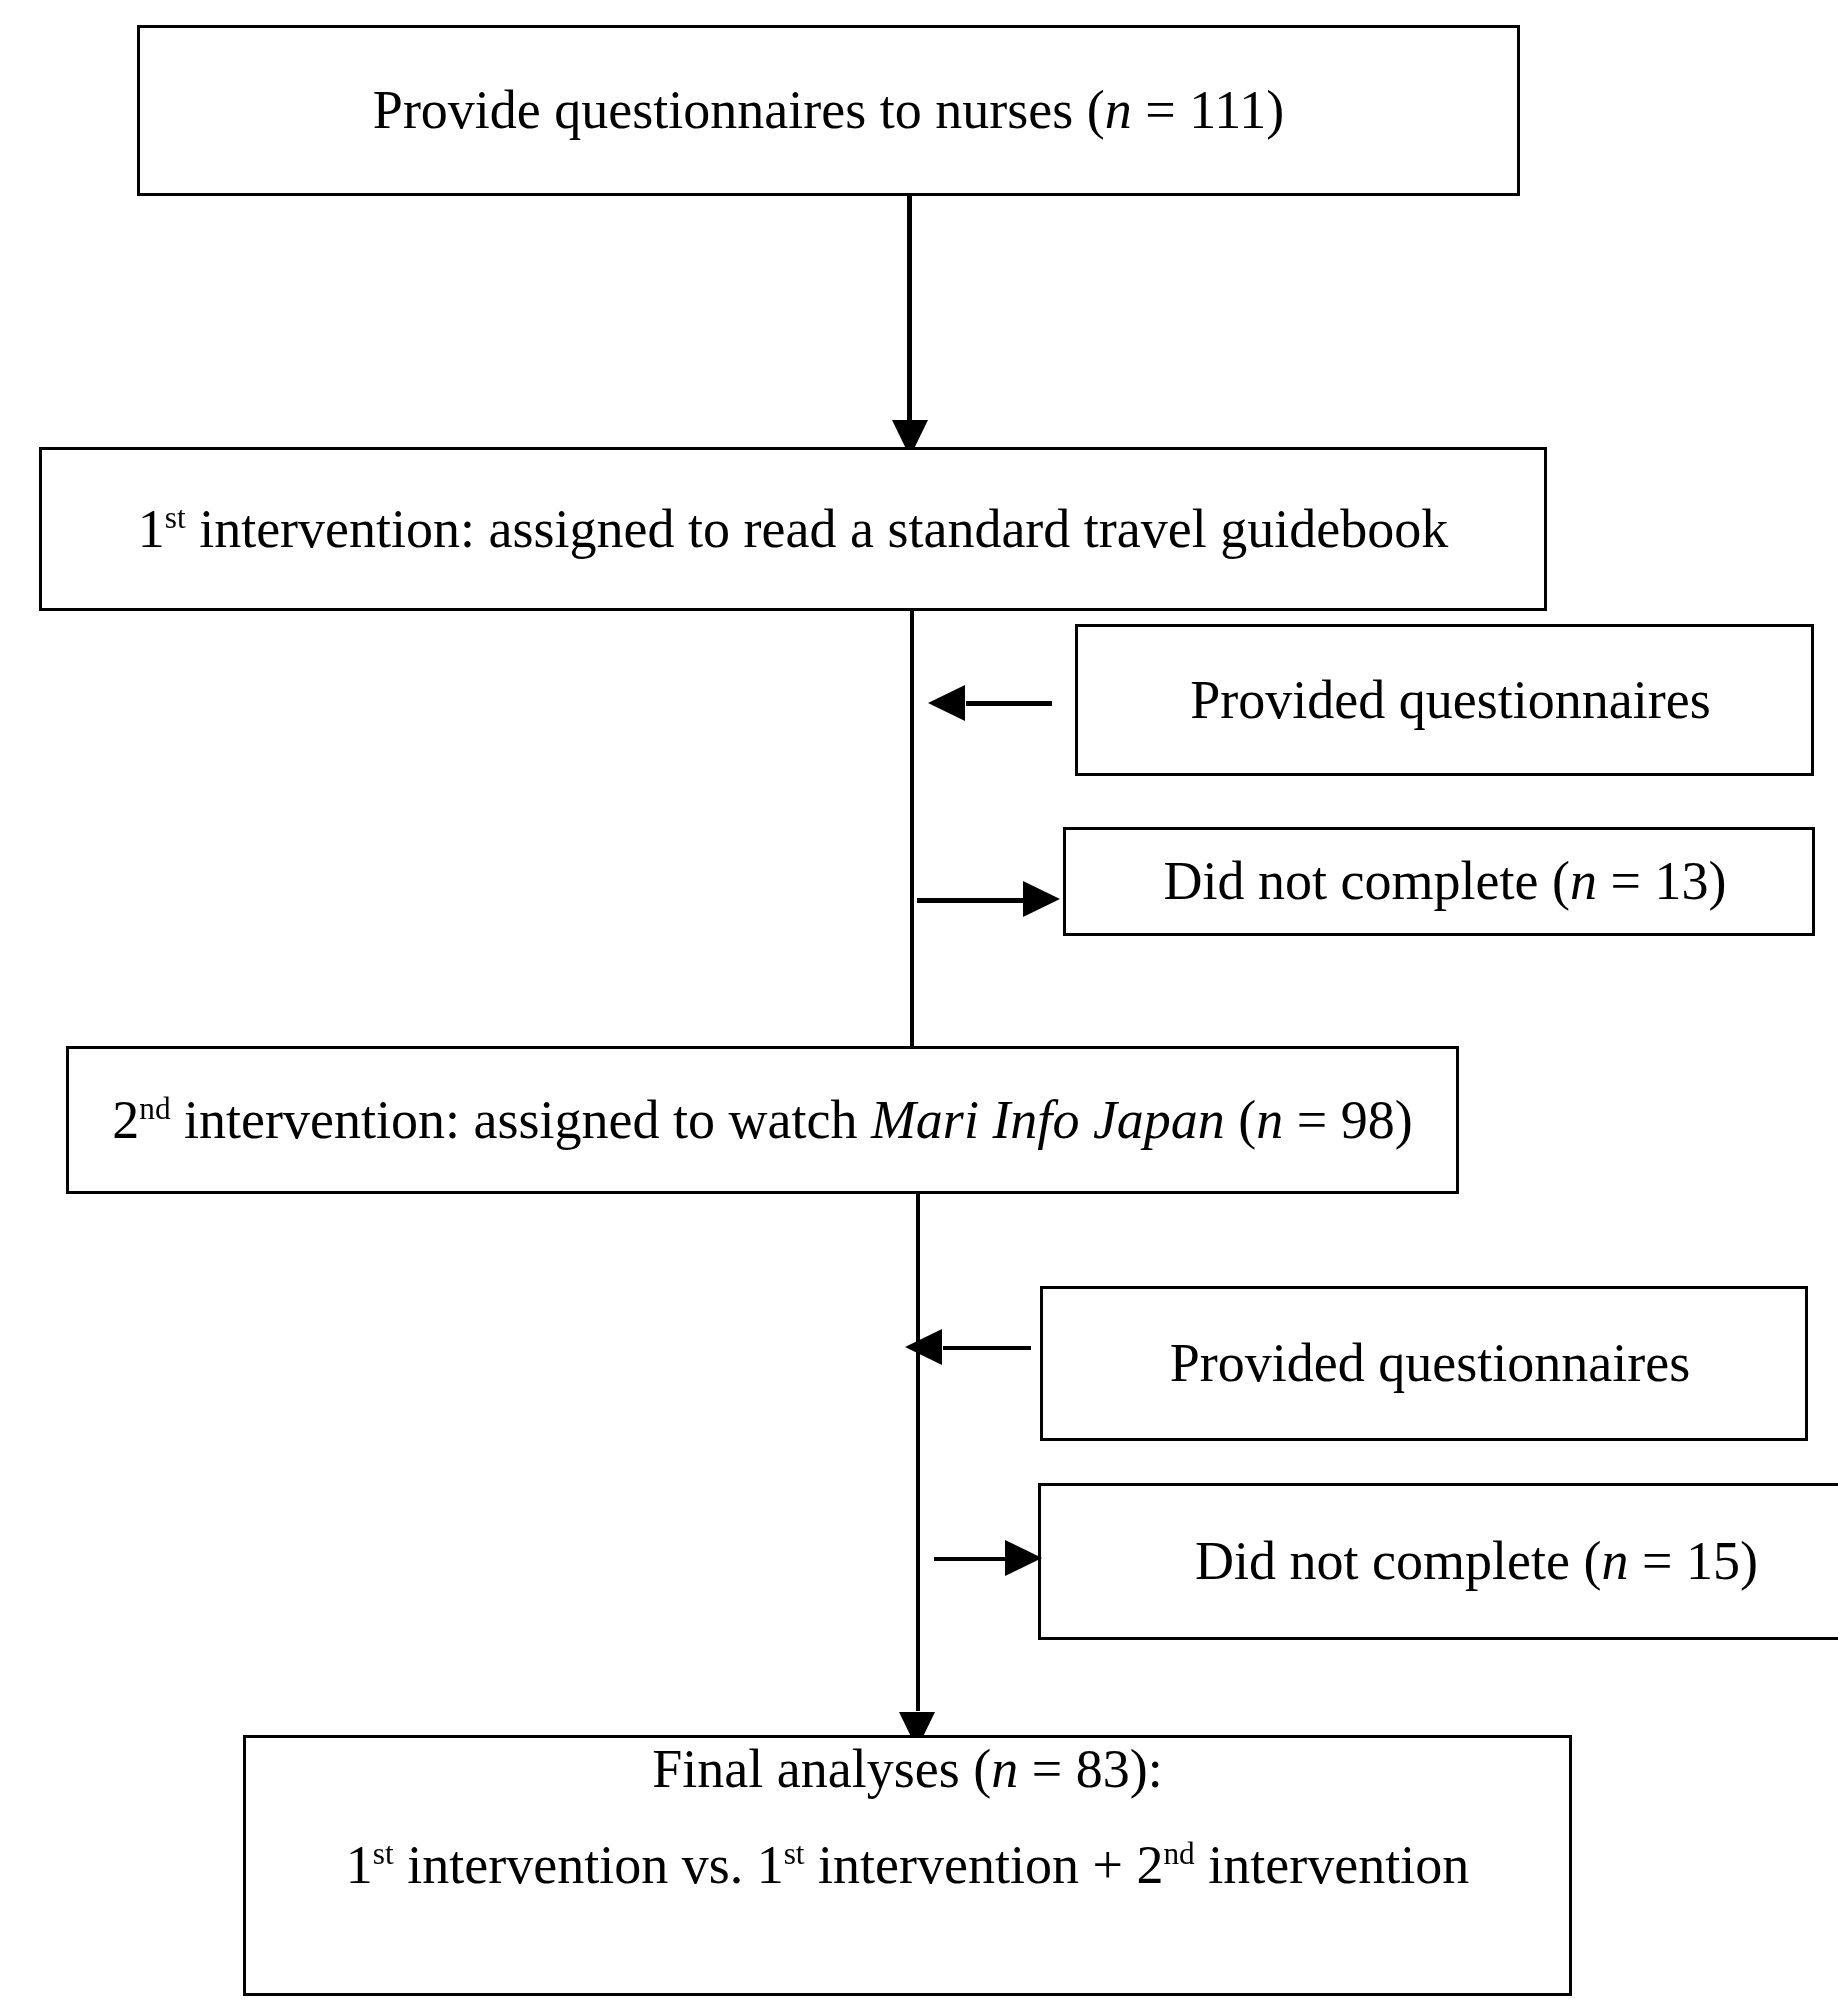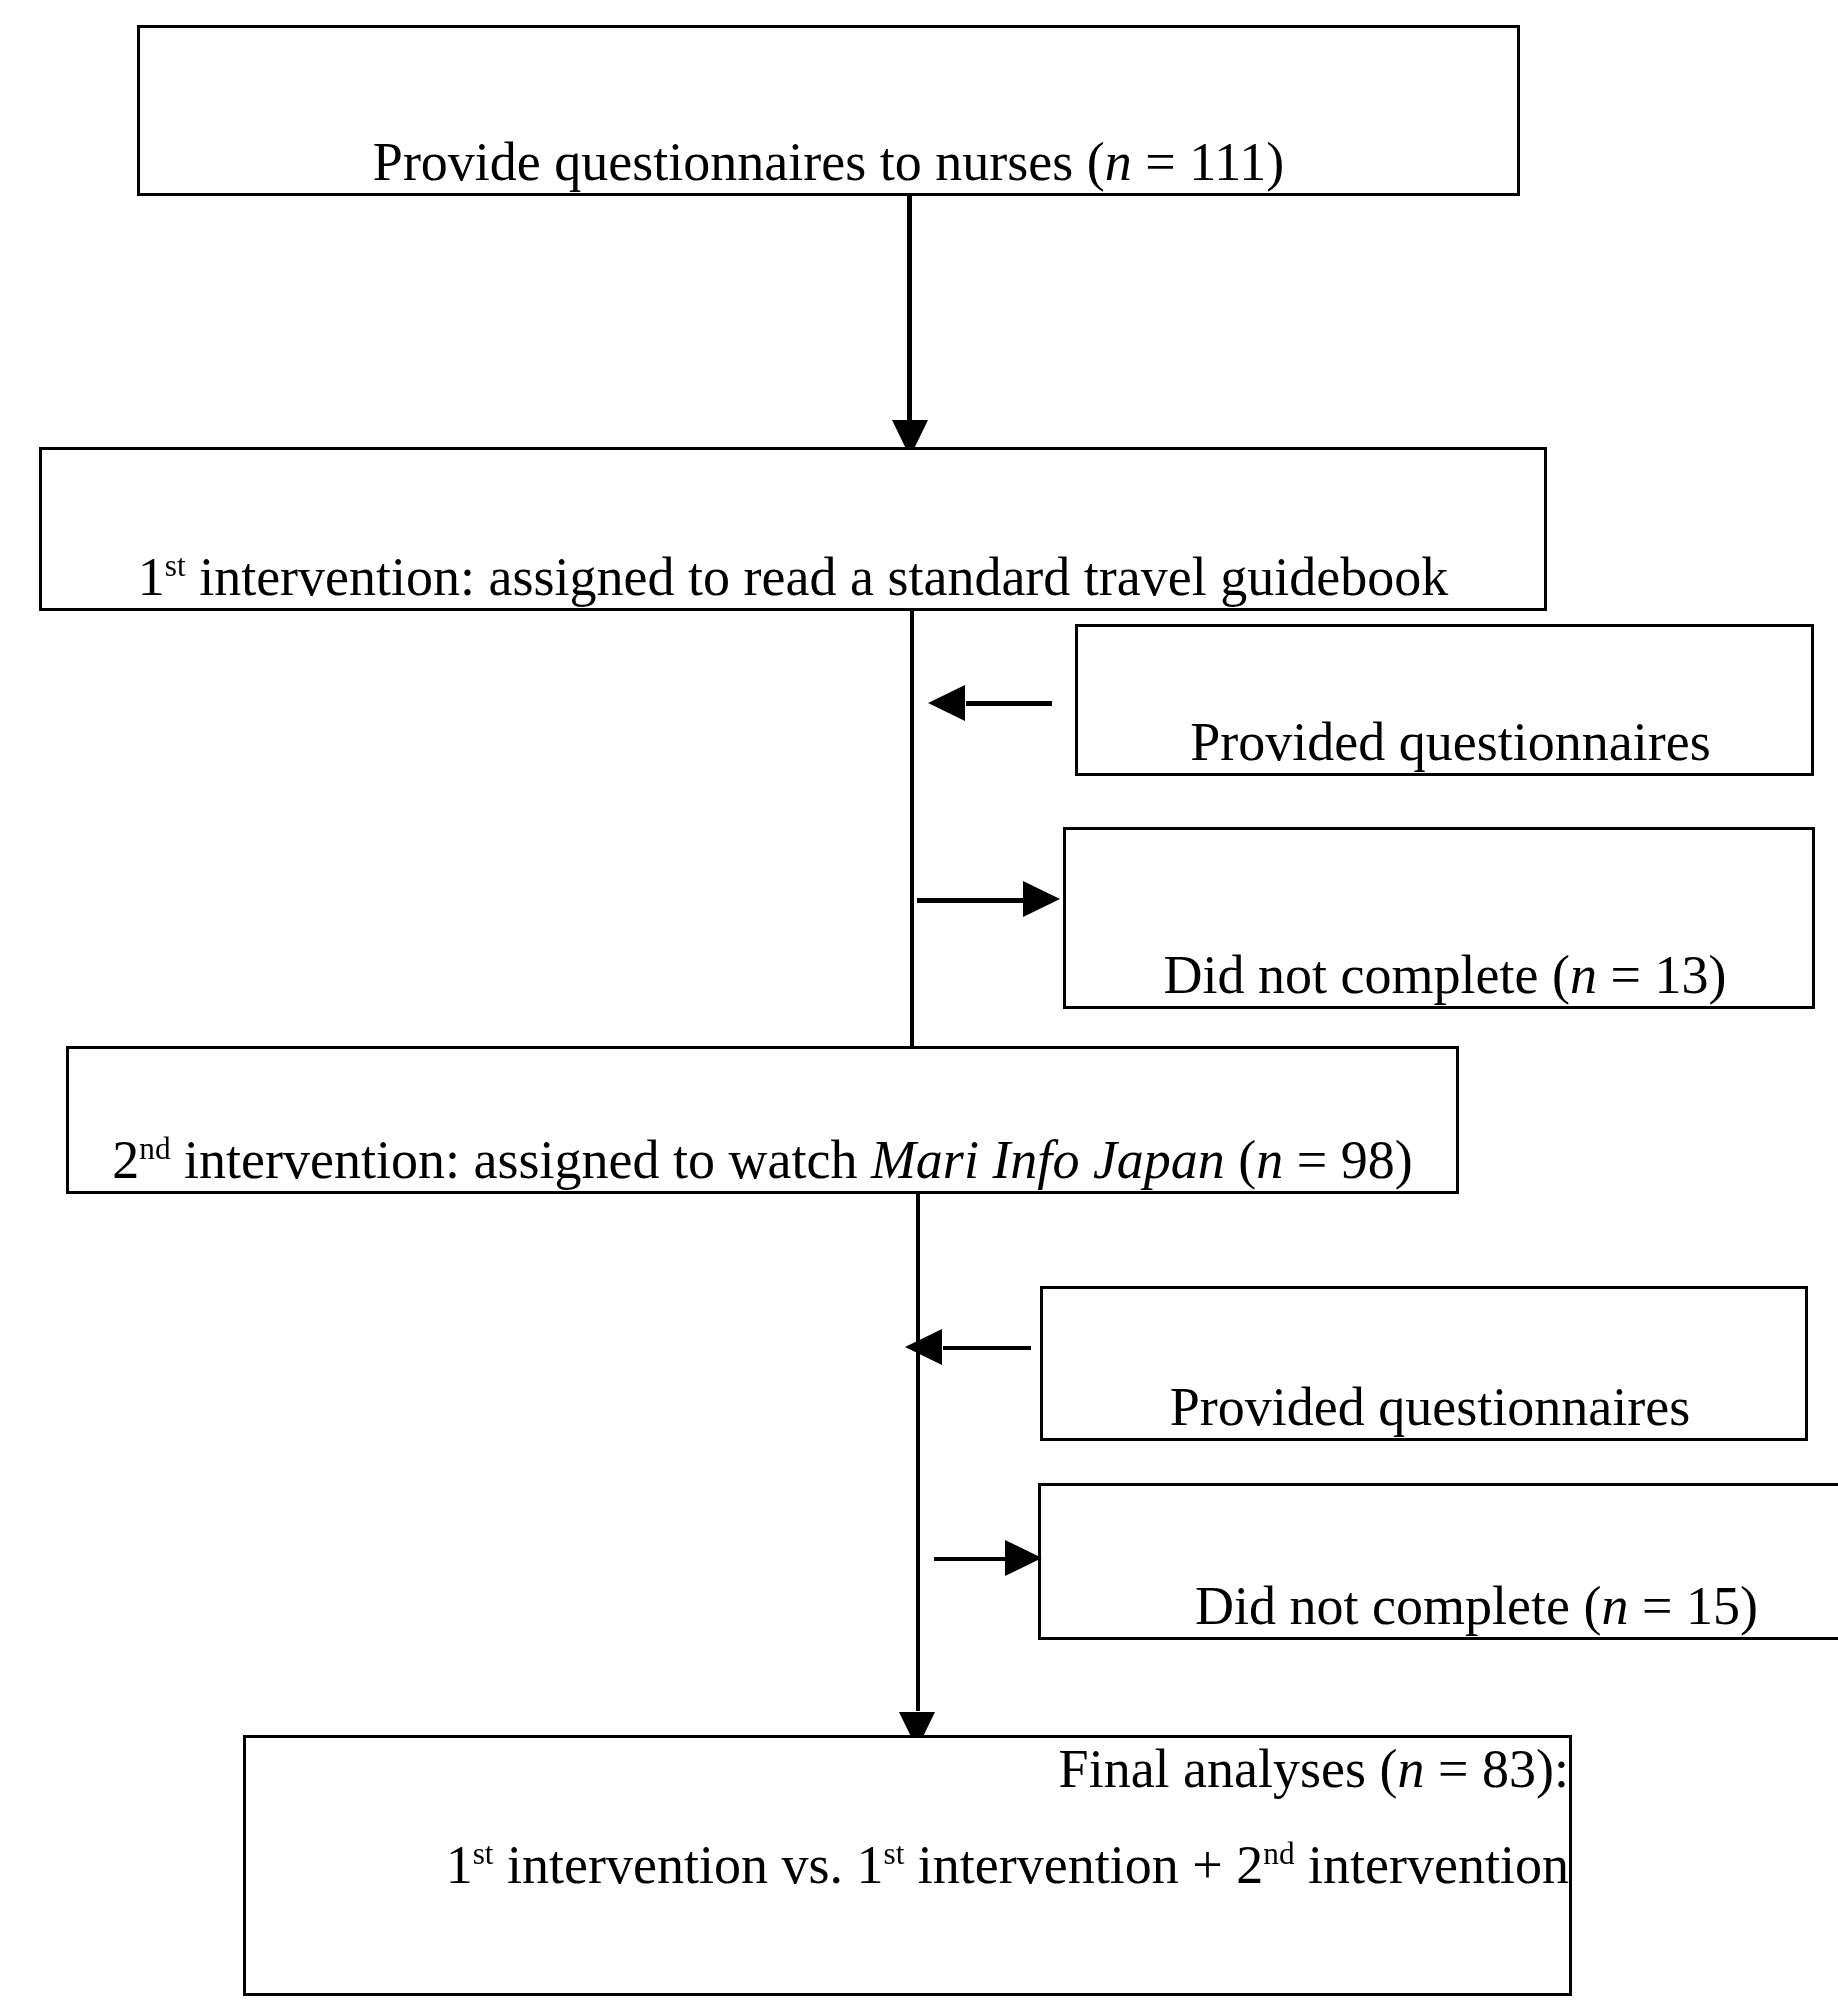--- a/index.html
+++ b/index.html
@@ -14,21 +14,21 @@
     background: #ffffff;
     font-family: "Liberation Serif", "DejaVu Serif", serif;
     color: #000000;
   }
   .box {
     position: absolute;
     background: #ffffff;
     border: 3.7px solid #000000;
     box-sizing: border-box;
     display: flex;
-    align-items: flex-end;
+    align-items: center;
     justify-content: center;
     text-align: center;
     font-size: 54px;
     line-height: 1.15;
     white-space: nowrap;
   }
   .box.side {
     border-width: 3px;
     padding-left: 12px;
   }
@@ -66,21 +66,21 @@
   .head.right {
     border-top: 18.7px solid transparent;
     border-bottom: 18.7px solid transparent;
     border-left: 37px solid #000000;
   }
 
   
   #box-provide        { left: 137px;  top: 25px;   width: 1383px; height: 171px; }
   #box-first          { left: 39px;   top: 447px;  width: 1508px; height: 164px; }
   #box-provided-1     { left: 1075px; top: 624px;  width: 739px;  height: 152px; }
-  #box-notcomplete-1  { left: 1063px; top: 827px; width: 752px; height: 182px; }
+  #box-notcomplete-1  { left: 1063px; top: 827px; width: 752px; height: 109px; }
   #box-second         { left: 66px;   top: 1046px; width: 1393px; height: 148px; }
   #box-provided-2     { left: 1040px; top: 1286px; width: 768px; height: 155px; }
   #box-notcomplete-2  { left: 1038px; top: 1483px; width: 865px; height: 157px; }
   #box-final          { left: 243px;  top: 1735px; width: 1329px; height: 261px; }
 
   #v1       { left: 907px; top: 196px;  width: 4.5px; height: 224px; }
   #v1-head  { left: 892px; top: 420px; }
   #v2       { left: 910px; top: 610px;  width: 3.7px; height: 441px; }
   #v2-head  { left: 894px; top: 1052px; }
   #v3       { left: 916px; top: 1193px; width: 3.7px; height: 518px; }

